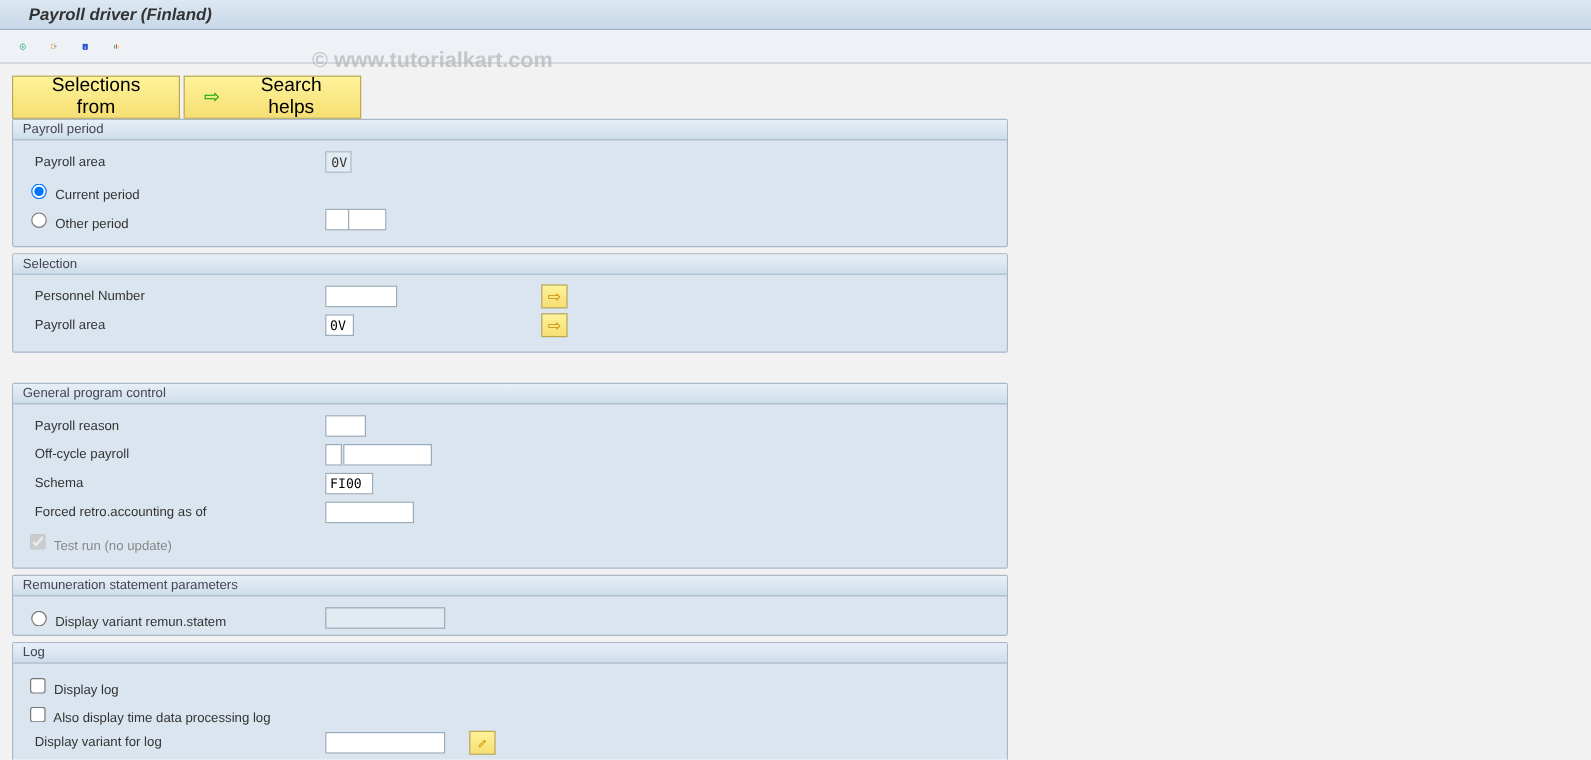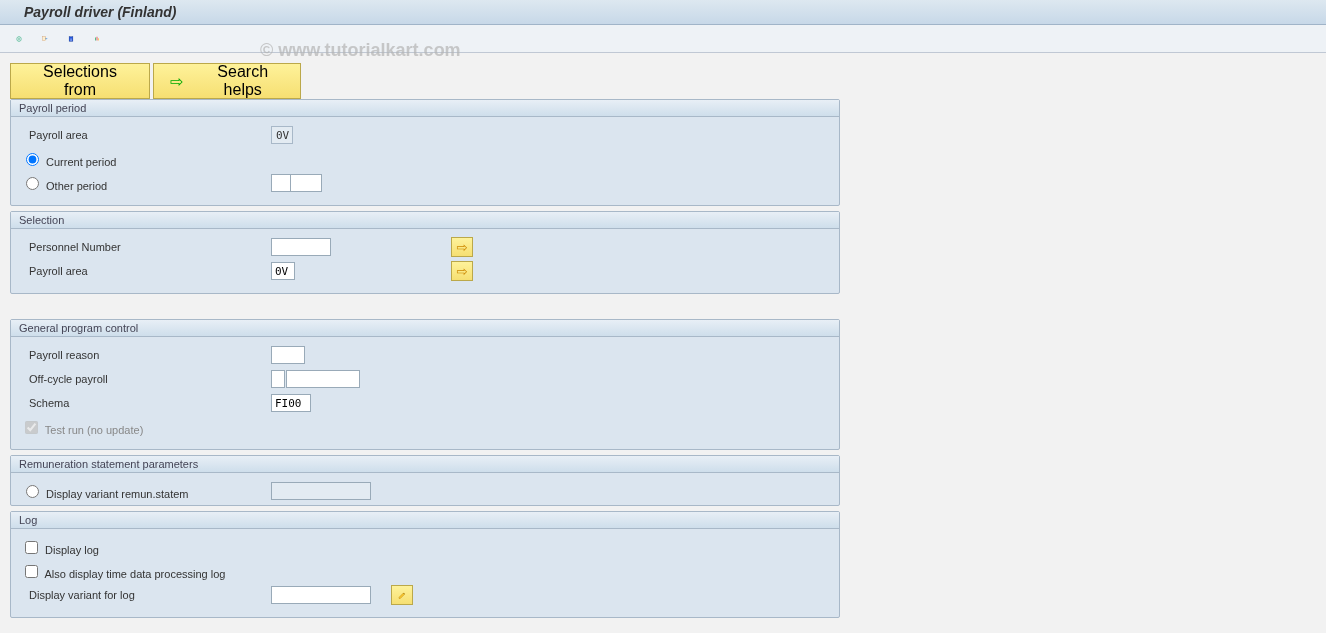--- a/index.html
+++ b/index.html
@@ -138,20 +138,24 @@
         <div class="row">
           <div class="lbl lbl-indent">Off-cycle payroll</div>
           <input class="field" style="width: 14px;" value="">
           <input class="field" style="width: 74px; margin-left: 1px;" value="">
         </div>
         <div class="row">
           <div class="lbl lbl-indent">Schema</div>
           <input class="field" style="width: 40px;" value="FI00">
         </div>
         <div class="row">
+          <div class="lbl lbl-indent">Forced retro.accounting as of</div>
+          <input class="field" style="width: 74px;" value="">
+        </div>
+        <div class="row">
           <label class="lbl disabled-text">
             <input type="checkbox" class="chk" checked="" disabled="" style="">
             <span>Test run (no update)</span>
           </label>
         </div>
       </div>
     </div>
 
     <div class="grpbox">
       <div class="grpbox-title">Remuneration statement parameters</div>

